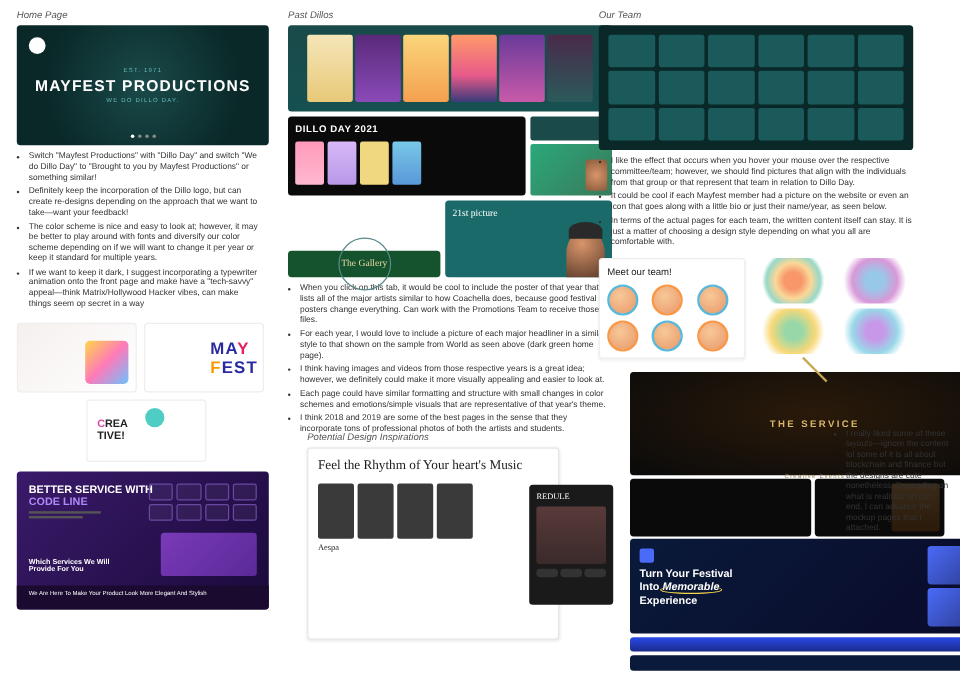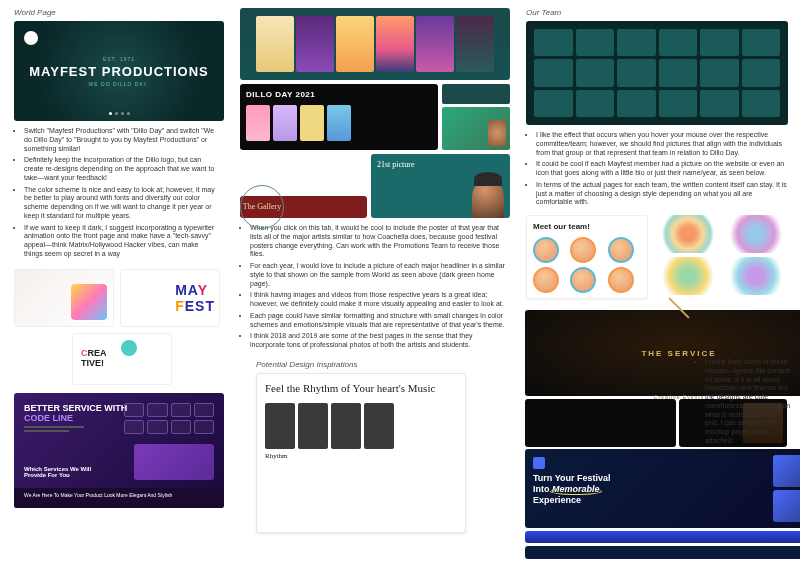--- a/index.html
+++ b/index.html
@@ -86,21 +86,21 @@
   .dc1{background:linear-gradient(#ff9aba,#ffb8d0);}
   .dc2{background:linear-gradient(#d8b8f8,#b898e8);}
   .dc3{background:#f0d880;}
   .dc4{background:linear-gradient(#78c8e8,#5898d8);}
   .small-stack { width:68px; display:flex; flex-direction:column; gap:3px; }
   .ss1{height:20px; background:#1a4a4a; border-radius:2px;}
   .ss2{flex:1; background:linear-gradient(135deg,#2aa87a,#3a7a5a); border-radius:2px; position:relative;}
   .ss2::after{content:""; position:absolute; right:4px; bottom:4px; width:18px; height:26px; background: radial-gradient(circle,#d8956a,#8a5a3a); border-radius:3px;}
 
   .gallery-row{display:flex; gap:4px; margin-top:4px; height:64px;}
-  .gallery{flex:1; background:#7f1d1d; border-radius:3px; display:flex; align-items:center; position:relative;margin-top:42px;}
+  .gallery{flex:1; background:#14532d; border-radius:3px; display:flex; align-items:center; justify-content:center; position:relative;margin-top:42px;}
   .gallery .circ{width:44px; height:44px; border:1px solid #5a8a8a; border-radius:50%; display:flex; align-items:center; justify-content:center;}
   .gallery .circ span{color:#e8d8a8; font-family:Georgia,serif; font-size:8px; text-align:center; line-height:1.1;}
   .century{flex:1; background:#1a6a6a; border-radius:3px; position:relative; padding:6px;}
   .century .tx{color:#fff; font-family:Georgia,serif; font-size:8px;}
   .century .face{position:absolute; right:6px; bottom:0; width:32px; height:40px; background:radial-gradient(circle at 40% 30%,#d8956a,#5a3a2a); border-radius:50% 50% 0 0;}
   .century .face::after{content:""; position:absolute; top:-6px; left:2px; right:2px; height:14px; background:#2a2a2a; border-radius:50% 50% 0 0;}
 
   #col2 .bullets { margin-top: 6px; width: 268px; }
 
   #col2b { left: 256px; top: 360px; width: 270px; }
@@ -109,28 +109,28 @@
   .music-strip{display:flex; gap:3px; margin-top:8px;}
   .music-strip div{width:30px; height:46px; background:#3a3a3a; border-radius:2px;}
   .music-label{color:#222; font-family:Georgia,serif; font-size:7px; margin-top:3px;}
   .side-card{position:absolute; right:-46px; top:30px; width:70px; height:100px; background:#1a1a1a; border-radius:3px; padding:6px;}
   .side-card .sc-t{color:#fff; font-family:Georgia,serif; font-size:7px;}
   .side-card .sc-img{width:100%; height:48px; background:linear-gradient(#5a3a3a,#3a2a2a); margin-top:4px; border-radius:2px;}
   .side-card .chips{display:flex; gap:2px; margin-top:4px;}
   .side-card .chips span{flex:1; height:7px; background:#333; border-radius:3px;}
 
   
-  #col3 { left: 526px; top: 8px; width: 262px; }
+  #col3 { left: 499px; top: 8px; width: 262px; }
   .team-grid-box{width:262px; height:104px; background:#0a2828; border-radius:3px; padding:8px; display:grid; grid-template-columns:repeat(6,1fr); grid-template-rows:repeat(3,1fr); gap:3px;}
   .team-grid-box div{background:#1a5a5a; border-radius:2px;}
   #col3 .bullets{margin-top:6px;}
 
   .meet-team-row{display:flex; gap:8px; margin-top:8px; align-items:flex-start;}
   .meet-card{width:122px; height:84px; background:#fff; border:1px solid #eee; border-radius:3px; padding:6px; box-shadow:0 1px 2px rgba(0,0,0,0.05);}
-  .meet-card .mt{font-size:8px; font-weight:700; color:#222;}
+  .meet-card .mt{font-size:8px; font-weight:400; color:#222;}
   .avatars{display:grid; grid-template-columns:repeat(3,1fr); gap:4px; margin-top:6px;}
   .av{width:26px; height:26px; border-radius:50%; background:radial-gradient(circle at 40% 35%,#f8c898,#e8986a); border:2px solid #5ab8d8;}
   .av.b{border-color:#f89848;}
   .paint-cluster{flex:1; display:grid; grid-template-columns:repeat(2,1fr); gap:4px;}
   .paint{height:38px; border-radius:3px;}
   .pa1{background:radial-gradient(circle,#f8986a 20%,#fad898 40%,#98d8c8 60%,transparent 70%);}
   .pa2{background:radial-gradient(circle,#98c8e8 20%,#d898d8 50%,transparent 70%);}
   .pa3{background:radial-gradient(circle,#98d8a8 20%,#f8d878 50%,transparent 70%);}
   .pa4{background:radial-gradient(circle,#c898e8 20%,#98d8e8 50%,transparent 70%);}
 
@@ -155,21 +155,21 @@
   .fest-main .imgs{position:absolute; right:6px; top:6px; bottom:6px; width:46px; display:flex; flex-direction:column; gap:3px;}
   .fest-main .imgs div{flex:1; background:linear-gradient(135deg,#4a6af8,#2a3a8a); border-radius:3px;}
   .fest-side{flex:1; display:flex; flex-direction:column; gap:3px;}
   .fest-side div{flex:1; background:#0a1a3a; border-radius:3px;}
   .fest-side div:first-child{background:linear-gradient(#2a4ae8,#1a2a8a);}
 </style>
 </head>
 <body>
 
 <div class="col" id="col1">
-  <h4>World Page</h4>
+  <h4>Home Page</h4>
   <div class="homepage-hero">
     <div class="est">EST. 1971</div>
     <div class="title">MAYFEST PRODUCTIONS</div>
     <div class="sub">WE DO DILLO DAY.</div>
     <div class="dots">
         <span></span>
         <span></span>
         <span></span>
         <span></span>
       </div>
@@ -215,20 +215,21 @@
       </div>
       <div class="purple-img"></div>
       <div class="purple-footer">
         <div class="ft">We Are Here To Make Your Product Look More Elegant And Stylish</div>
       </div>
     </div>
   </div>
 </div>
 
 <div class="col" id="col2">
+  <h4>Past Dillos</h4>
   <div class="teal-bar">
     <div class="poster p1"></div>
     <div class="poster p2"></div>
     <div class="poster p3"></div>
     <div class="poster p4"></div>
     <div class="poster p5"></div>
     <div class="poster p6"></div>
   </div>
   <div class="dillo2021-row">
     <div class="dillo2021">
@@ -268,21 +269,30 @@
 <div class="col" id="col2b">
   <h4>Potential Design Inspirations</h4>
   <div class="music-box">
     <div class="mtitle">Feel the Rhythm of Your heart's Music</div>
     <div class="music-strip">
       <div></div>
         <div></div>
         <div></div>
         <div></div>
     </div>
-    <div class="music-label">Rhythm</div>
+    <div class="music-label">Aespa</div>
+    <div class="side-card">
+      <div class="sc-t">REDULE</div>
+      <div class="sc-img"></div>
+      <div class="chips">
+          <span></span>
+          <span></span>
+          <span></span>
+        </div>
+    </div>
   </div>
 </div>
 
 <div class="col" id="col3">
   <h4>Our Team</h4>
   <div class="team-grid-box">
     <div></div>
       <div></div>
       <div></div>
       <div></div>

